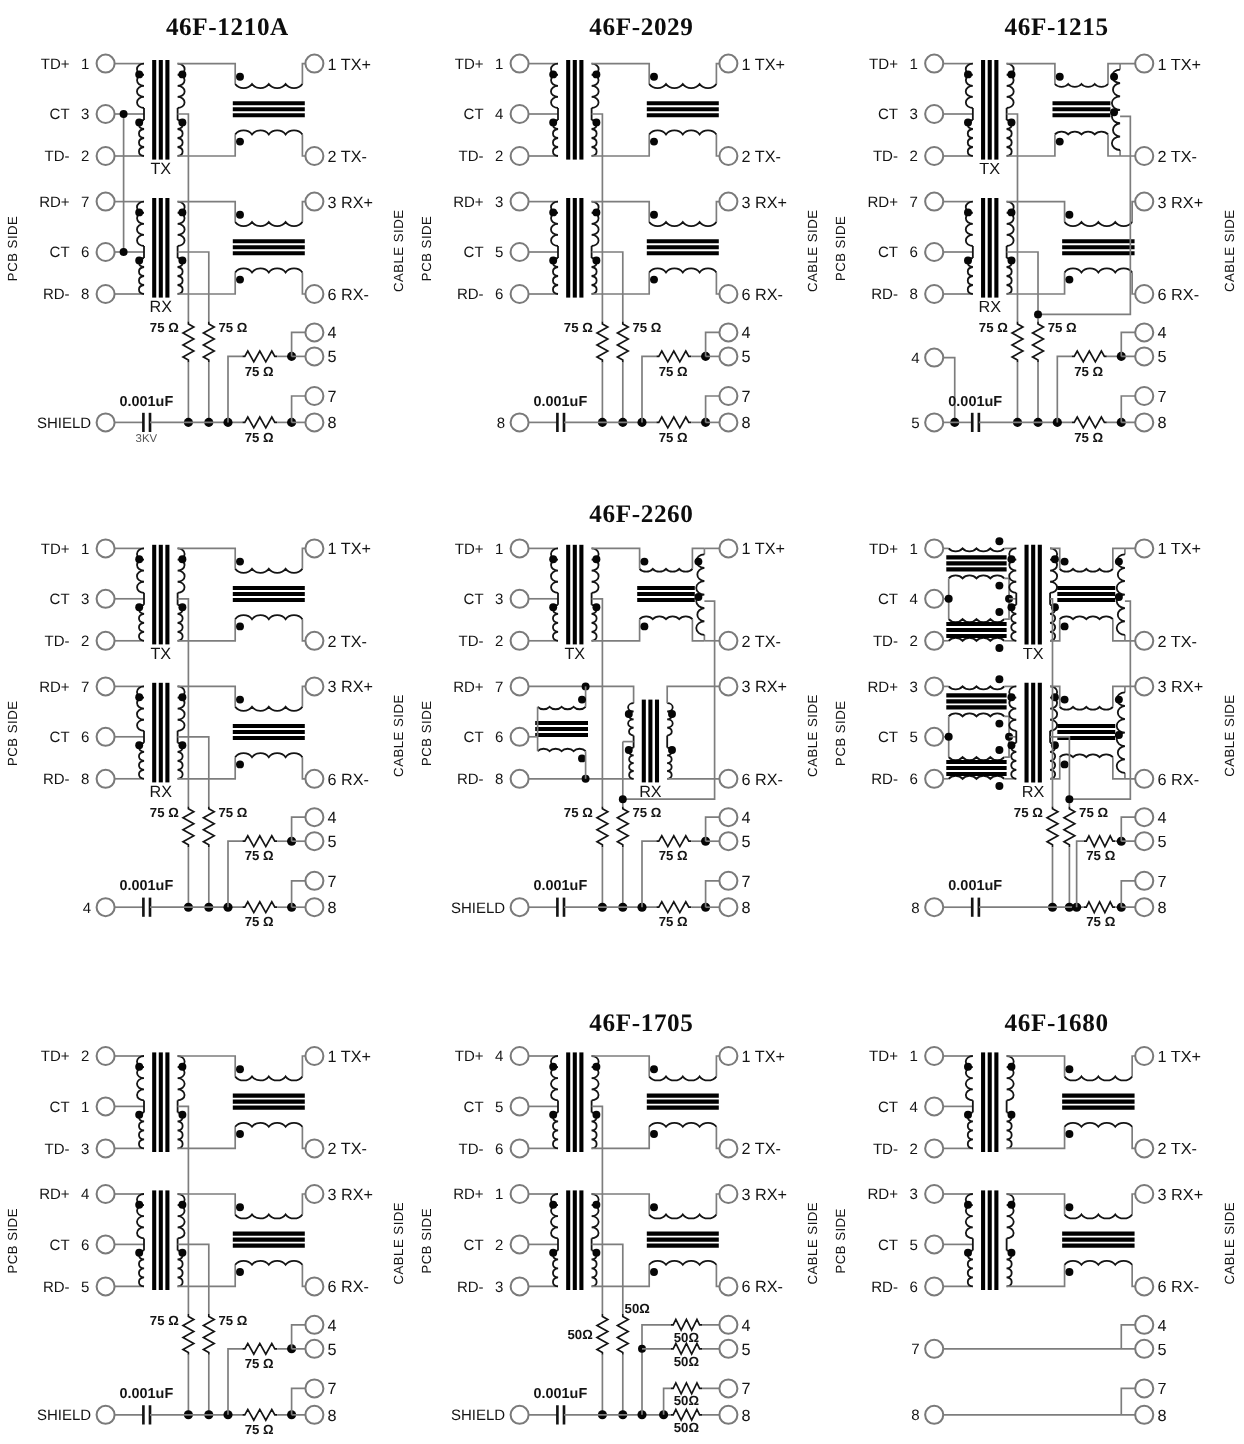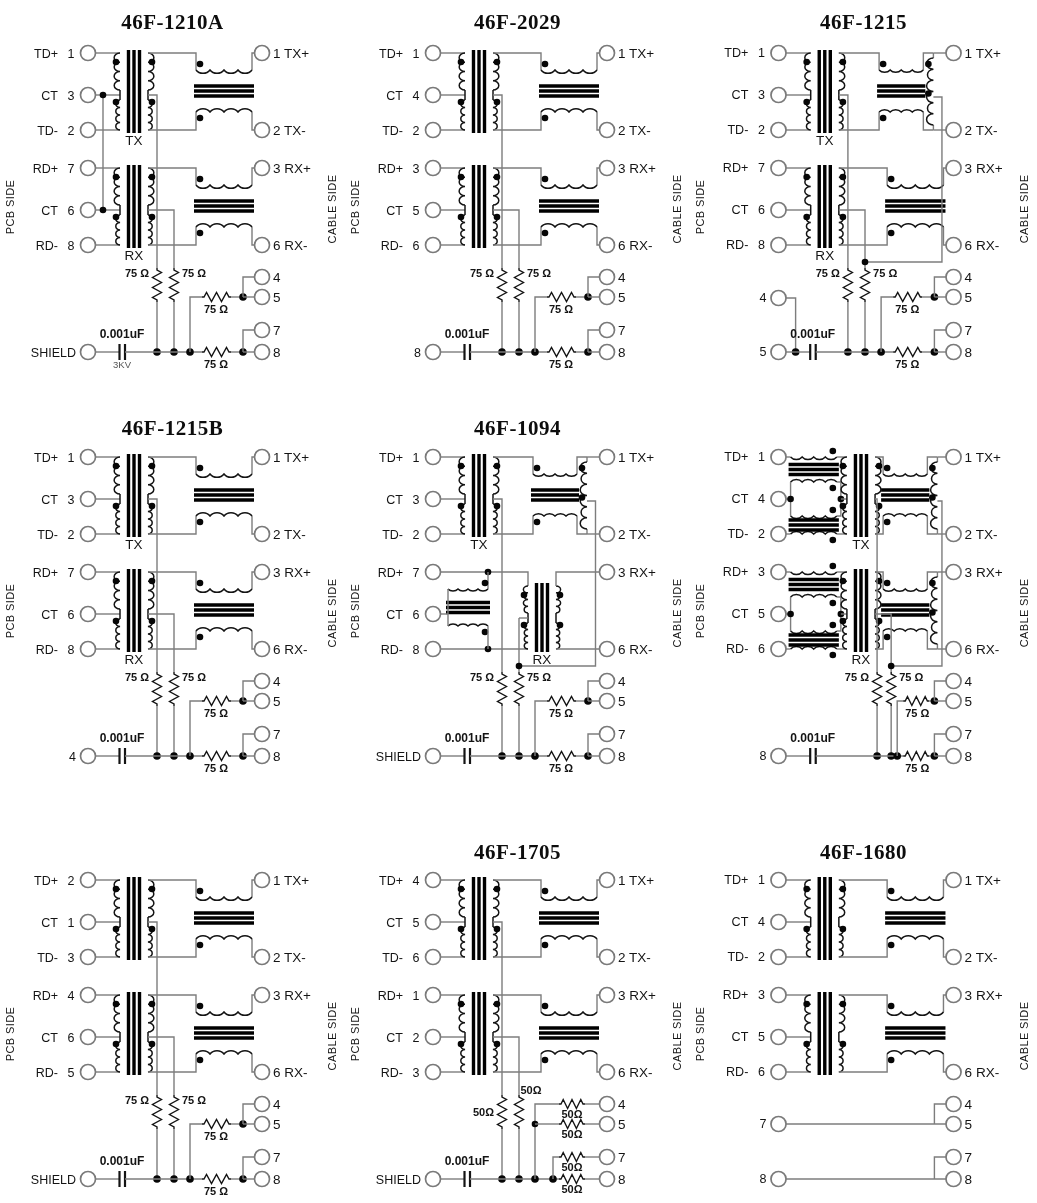--- a/index.html
+++ b/index.html
@@ -1,20 +1,20 @@
 <!DOCTYPE html>
 <html><head>
 <meta charset="utf-8">
 <style>
   html,body{margin:0;padding:0;background:#fff;}
   #board{position:relative;width:1037px;height:1203px;background:#fff;display:grid;
          grid-template-columns:345px 345px 347px;grid-template-rows:400px 400px 403px;
          font-family:"Liberation Sans",sans-serif;}
   .cell{position:relative;overflow:hidden;}
-  .title{position:absolute;left:0;width:100%;text-align:center;
+  .title{position:absolute;left:17px;width:100%;text-align:center;
          font-family:"Liberation Serif",serif;font-weight:700;font-size:21px;color:#0d0d0d;
          letter-spacing:.5px;z-index:2;}
   .r0 .title{top:10px}
   .r1 .title{top:16px}
   .r2 .title{top:40px}
   .cv{position:absolute;left:0;top:0;width:100%;height:100%;}
   
   .w{fill:none;stroke:#7d7d7d;stroke-width:1.4px;}
   .c{fill:none;stroke:#141414;stroke-width:1.5px;}
   .bar{stroke:#000;stroke-width:3.4px;}
@@ -476,21 +476,20 @@
             <circle cx="243" cy="352" r="3.8" class="d"></circle>
             <polyline points="243,352 254.5,352" class="w"></polyline>
             <polyline points="243,352 243,330 254.5,330" class="w"></polyline>
             <text x="216" y="313" class="rl" text-anchor="middle">75 Ω</text>
             <text x="216" y="368" class="rl" text-anchor="middle">75 Ω</text>
           </g>
         </g>
       </svg>
     </div>
     <div class="cell r1">
-      <div class="title">46F-1215B</div>
       <svg class="cv" viewBox="0 0 345 400" preserveAspectRatio="none">
         <g transform="translate(0,4)">
           <g>
             <text x="58" y="57.5" class="lp" text-anchor="end">TD+</text>
             <text x="71" y="57.5" class="lp" text-anchor="middle">1</text>
             <circle cx="88" cy="53" r="7.5" class="pin"></circle>
             <text x="58" y="99.5" class="lp" text-anchor="end">CT</text>
             <text x="71" y="99.5" class="lp" text-anchor="middle">3</text>
             <circle cx="88" cy="95" r="7.5" class="pin"></circle>
             <text x="58" y="134.5" class="lp" text-anchor="end">TD-</text>
@@ -620,21 +619,21 @@
             <circle cx="243" cy="352" r="3.8" class="d"></circle>
             <polyline points="243,352 254.5,352" class="w"></polyline>
             <polyline points="243,352 243,330 254.5,330" class="w"></polyline>
             <text x="216" y="313" class="rl" text-anchor="middle">75 Ω</text>
             <text x="216" y="368" class="rl" text-anchor="middle">75 Ω</text>
           </g>
         </g>
       </svg>
     </div>
     <div class="cell r1">
-      <div class="title">46F-1094</div>
+      <div class="title">46F-2260</div>
       <svg class="cv" viewBox="0 0 345 400" preserveAspectRatio="none">
         <g transform="translate(0,4)">
           <g>
             <text x="58" y="57.5" class="lp" text-anchor="end">TD+</text>
             <text x="71" y="57.5" class="lp" text-anchor="middle">1</text>
             <circle cx="88" cy="53" r="7.5" class="pin"></circle>
             <text x="58" y="99.5" class="lp" text-anchor="end">CT</text>
             <text x="71" y="99.5" class="lp" text-anchor="middle">3</text>
             <circle cx="88" cy="95" r="7.5" class="pin"></circle>
             <text x="58" y="134.5" class="lp" text-anchor="end">TD-</text>

